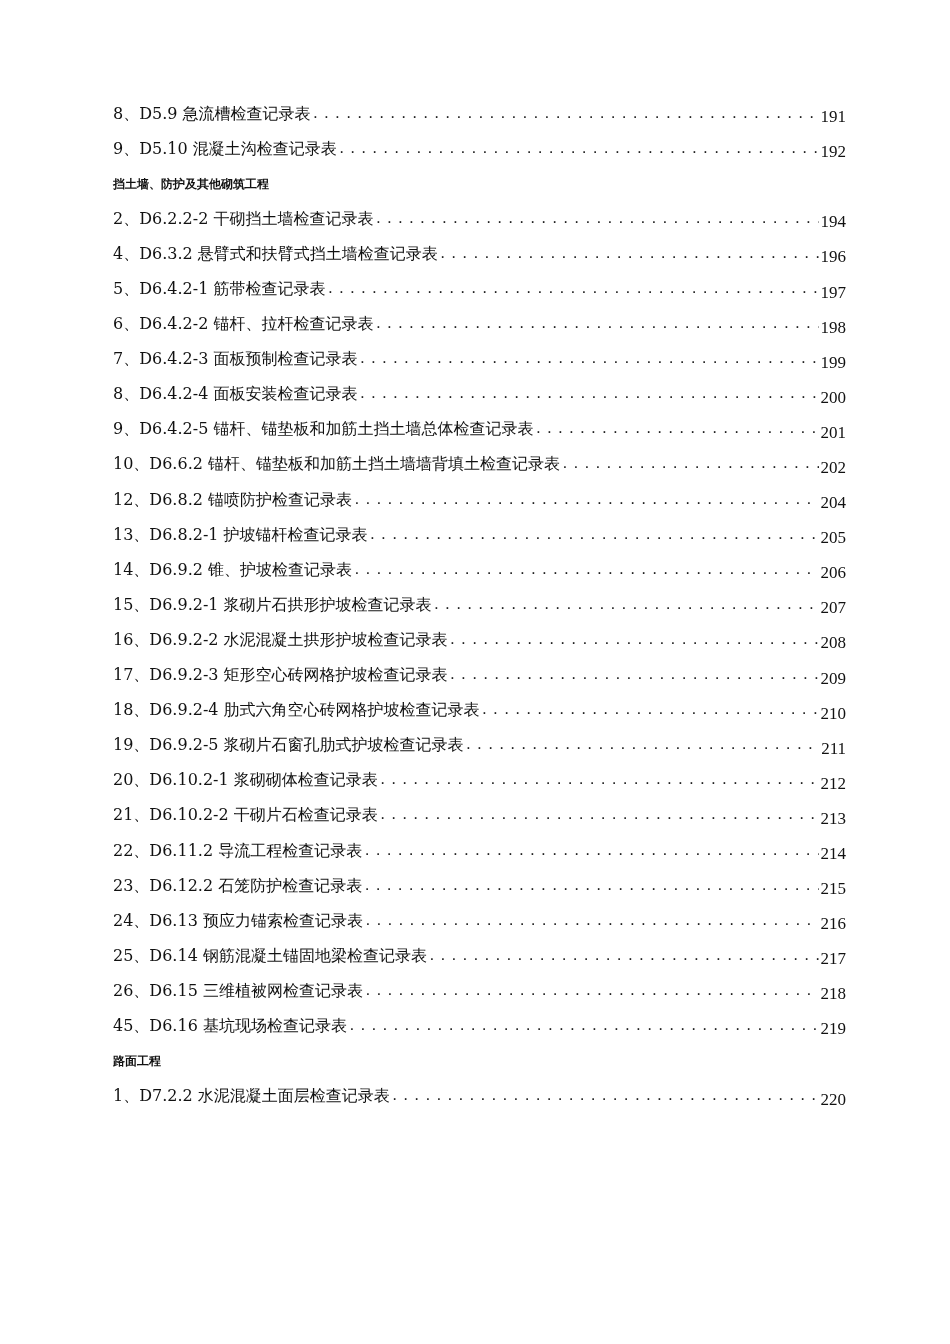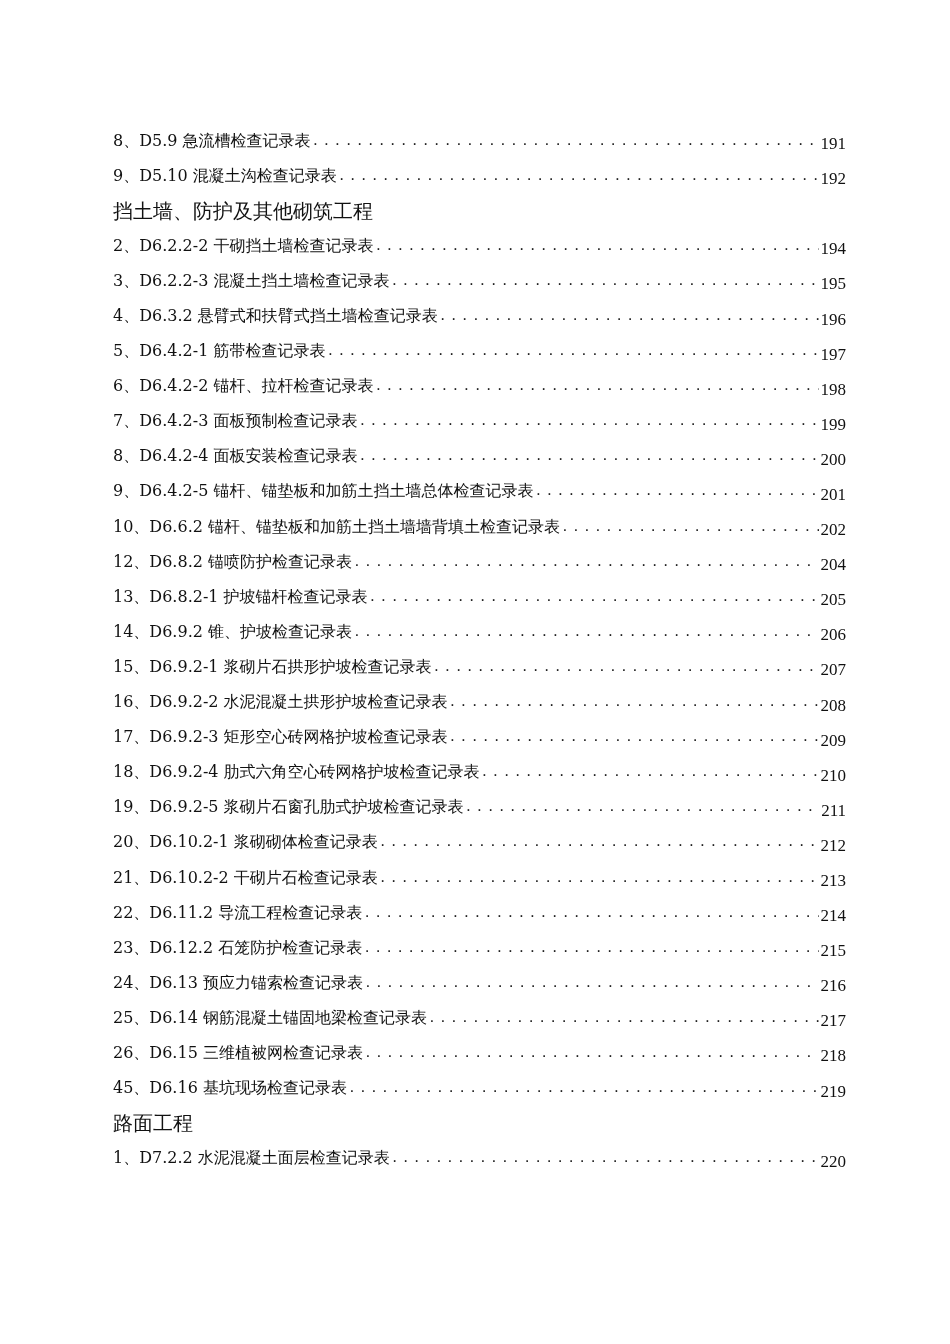--- a/index.html
+++ b/index.html
@@ -11,21 +11,21 @@
       width: 950px;
       height: 1344px;
       position: relative;
       overflow: hidden;
       font-family: "DejaVu Serif", "Liberation Serif", serif;
       color: #111111;
     }
     .page {
       position: absolute;
       left: 113px;
-      top: 123px;
+      top: 96px;
       width: 733px;
     }
     .row {
       height: 35.1px;
       display: flex;
       align-items: center;
       font-size: 16px;
       line-height: 20px;
       white-space: nowrap;
     }
@@ -46,23 +46,23 @@
       content: "........................................................................................................................................................................................";
     }
     .toc-entry .pageno {
       flex: 0 0 auto;
       padding-left: 2px;
       font-family: "Liberation Serif", "DejaVu Serif", serif;
       font-size: 17px;
       margin-top: 7px;
     }
     .section-heading {
-      font-weight: normal;
+      font-weight: bold;
       font-family: "DejaVu Sans", "Liberation Sans", sans-serif;
-      font-size: 20px;
+      font-size: 12px;
     }
   </style>
 </head>
 <body>
 
 <div class="page">
 
   <div class="row toc-entry">
     <span class="label">8、D5.9 急流槽检查记录表</span>
     <span class="leader"></span>
@@ -75,25 +75,20 @@
   </div>
 
   <div class="row section-heading">挡土墙、防护及其他砌筑工程</div>
 
   <div class="row toc-entry">
     <span class="label">2、D6.2.2-2 干砌挡土墙检查记录表</span>
     <span class="leader"></span>
     <span class="pageno">194</span>
   </div>
   <div class="row toc-entry">
-    <span class="label">3、D6.2.2-3 混凝土挡土墙检查记录表</span>
-    <span class="leader"></span>
-    <span class="pageno">195</span>
-  </div>
-  <div class="row toc-entry">
     <span class="label">4、D6.3.2 悬臂式和扶臂式挡土墙检查记录表</span>
     <span class="leader"></span>
     <span class="pageno">196</span>
   </div>
   <div class="row toc-entry">
     <span class="label">5、D6.4.2-1 筋带检查记录表</span>
     <span class="leader"></span>
     <span class="pageno">197</span>
   </div>
   <div class="row toc-entry">

